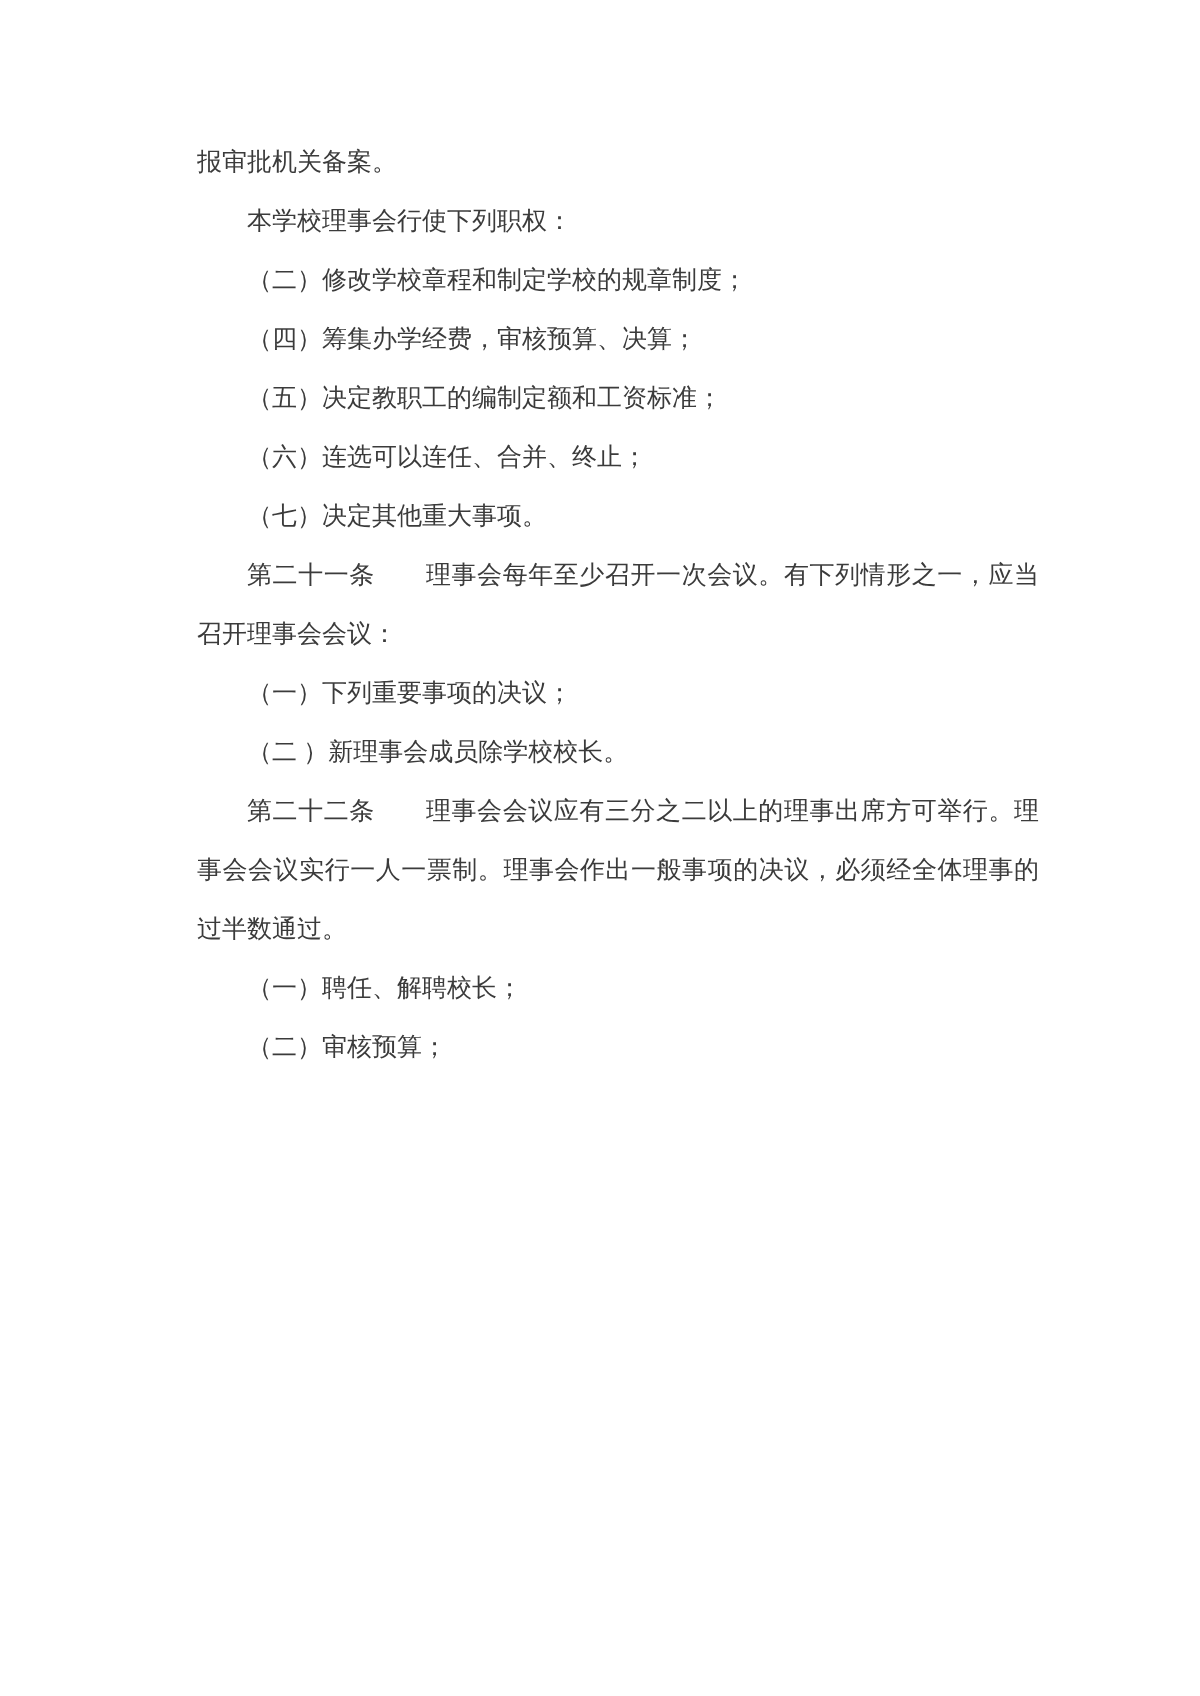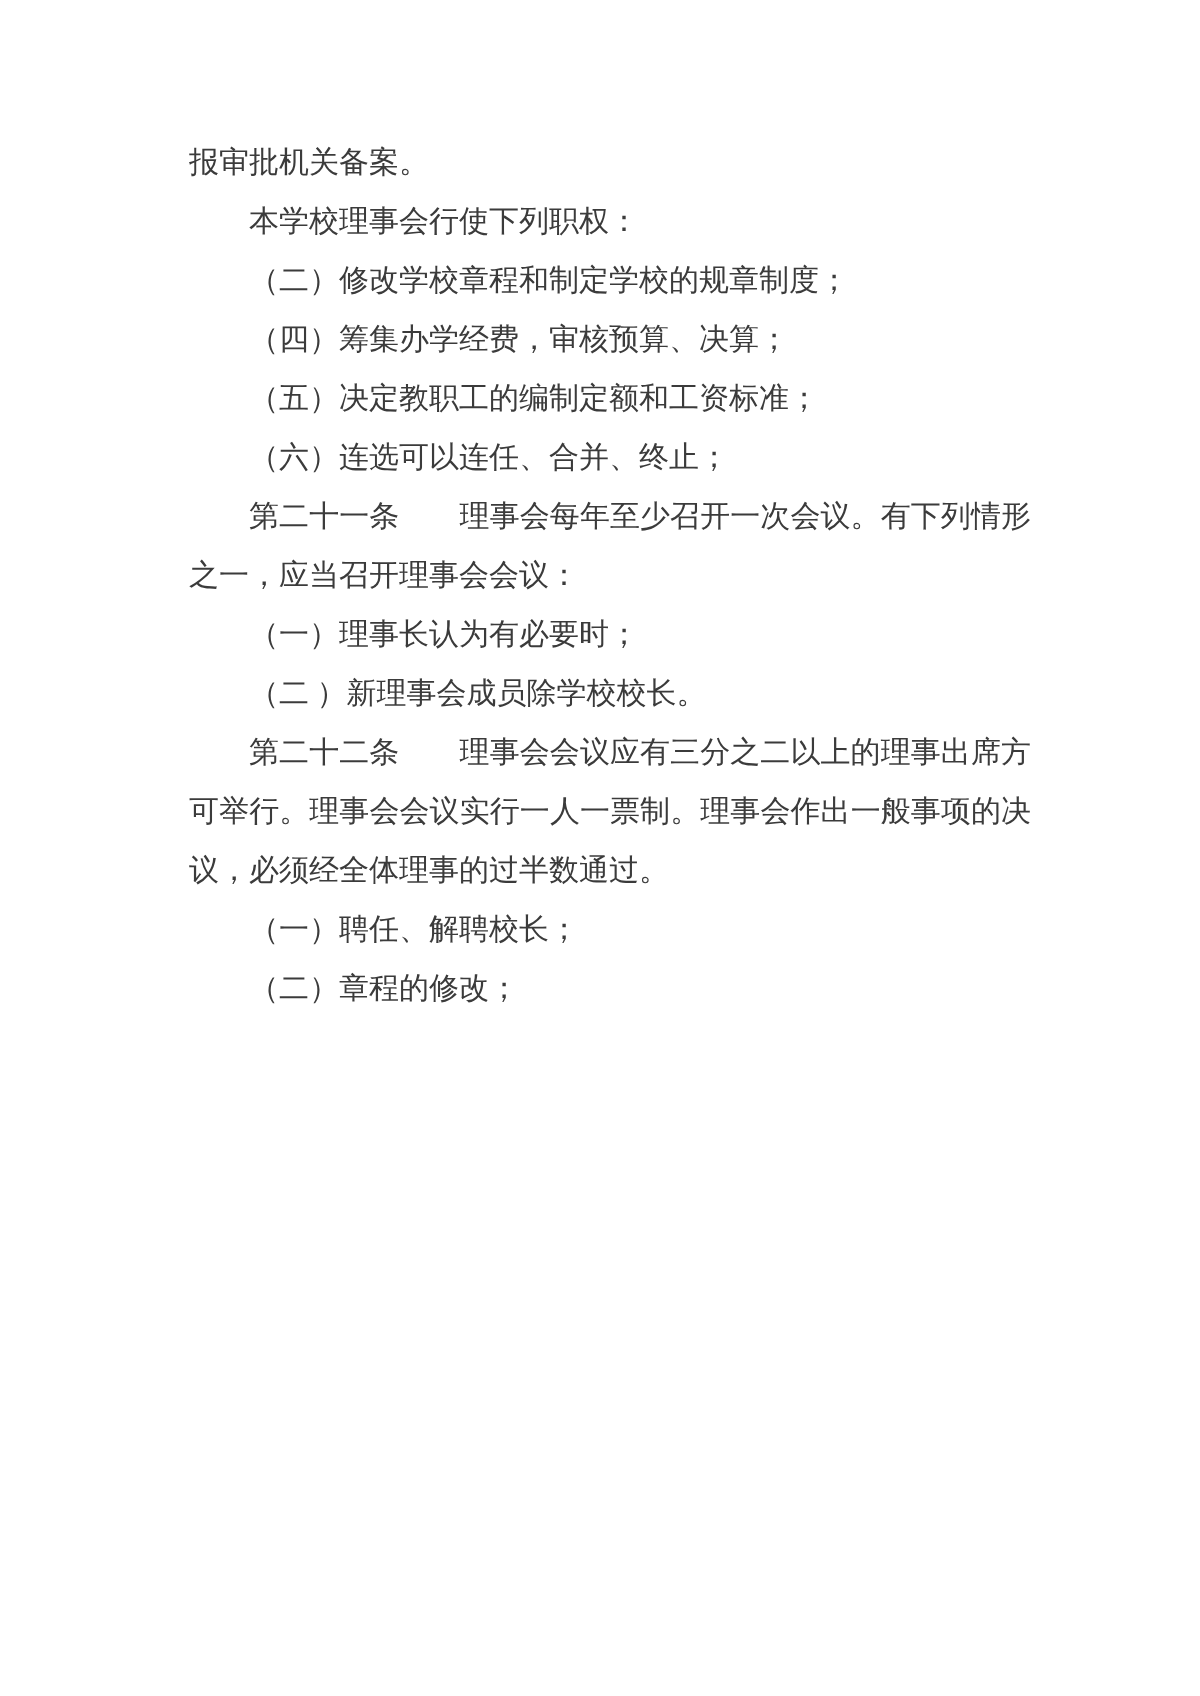--- a/index.html
+++ b/index.html
@@ -11,24 +11,24 @@
     position: relative;
     width: 1200px;
     height: 1696px;
     background: #ffffff;
     overflow: hidden;
     font-family: "Liberation Serif", "DejaVu Serif", serif;
   }
   .doc-body {
     position: absolute;
     top: 132px;
-    left: 189px;
+    left: 197px;
     width: 842px;
     color: #3b3b3b;
-    font-size: 30px;
+    font-size: 25px;
     line-height: 59px;
     text-align: justify;
     text-justify: inter-ideograph;
   }
   .doc-body p {
     margin: 0;
     padding: 0;
     text-indent: 2em;
     word-break: break-all;
   }
@@ -40,20 +40,21 @@
 <body>
 
 <div class="page">
   <div class="doc-body">
     <p class="no-indent">报审批机关备案。</p>
     <p>本学校理事会行使下列职权：</p>
     <p>（二）修改学校章程和制定学校的规章制度；</p>
     <p>（四）筹集办学经费，审核预算、决算；</p>
     <p>（五）决定教职工的编制定额和工资标准；</p>
     <p>（六）连选可以连任、合并、终止；</p>
+    <p>（七）决定其他重大事项。</p>
     <p>第二十一条　　理事会每年至少召开一次会议。有下列情形之一，应当召开理事会会议：</p>
-    <p>（一）理事长认为有必要时；</p>
+    <p>（一）下列重要事项的决议；</p>
     <p>（二 ）新理事会成员除学校校长。</p>
     <p>第二十二条　　理事会会议应有三分之二以上的理事出席方可举行。理事会会议实行一人一票制。理事会作出一般事项的决议，必须经全体理事的过半数通过。</p>
     <p>（一）聘任、解聘校长；</p>
-    <p>（二）章程的修改；</p>
+    <p>（二）审核预算；</p>
   </div>
 </div>
 
 </body></html>

